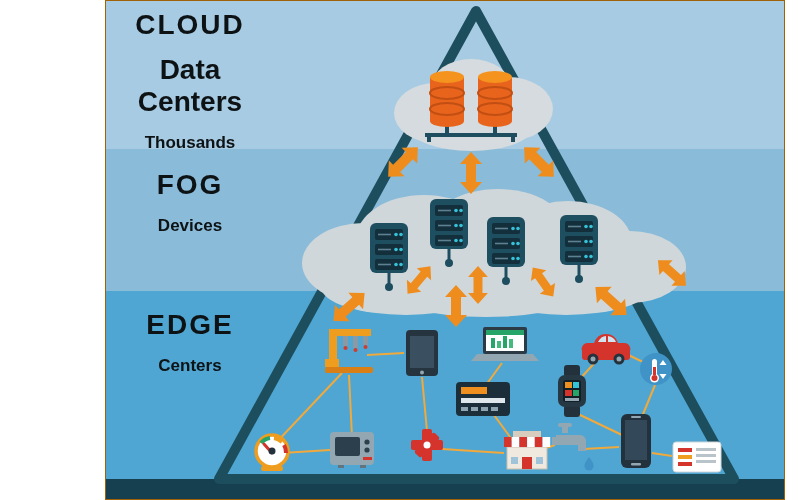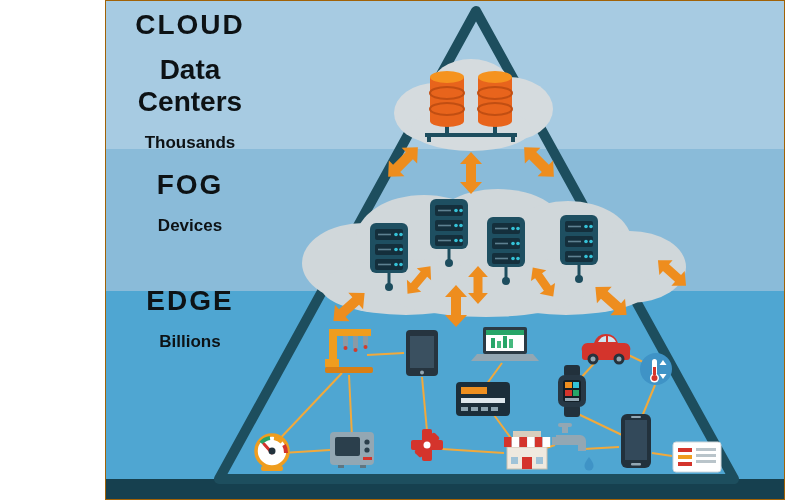--- a/index.html
+++ b/index.html
@@ -13,21 +13,21 @@
   }
   .band{position:absolute;left:0;width:100%;}
   .band-cloud{top:0;height:148px;background:#a7cbe2;}
   .band-fog{top:148px;height:142px;background:#8abbd9;}
   .band-edge{top:290px;height:188px;background:#4fa6d2;}
   .band-base{top:478px;height:22px;background:#16404f;}
   svg.diagram{position:absolute;left:0;top:0;width:676px;height:500px;display:block;}
   .tier{position:absolute;left:0;width:168px;text-align:center;color:#0d1215;}
   .tier-cloud{top:8px;}
   .tier-fog{top:168px;}
-  .tier-edge{top:284px;}
+  .tier-edge{top:308px;}
   .tier-name{font-size:28px;font-weight:800;letter-spacing:2px;}
   .tier-sub{font-size:28px;font-weight:700;margin-top:13px;}
   .tier-scale{font-size:17px;font-weight:700;margin-top:15px;}
 </style>
 </head>
 <body>
 
 <div class="frame">
 
   <div class="band band-cloud"></div>
@@ -290,16 +290,16 @@
     <div class="tier-scale">Thousands</div>
   </div>
 
   <div class="tier tier-fog">
     <div class="tier-name">FOG</div>
     <div class="tier-scale">Devices</div>
   </div>
 
   <div class="tier tier-edge">
     <div class="tier-name">EDGE</div>
-    <div class="tier-scale">Billions</div>
+    <div class="tier-scale">Centers</div>
   </div>
 
 </div>
 
 </body></html>

